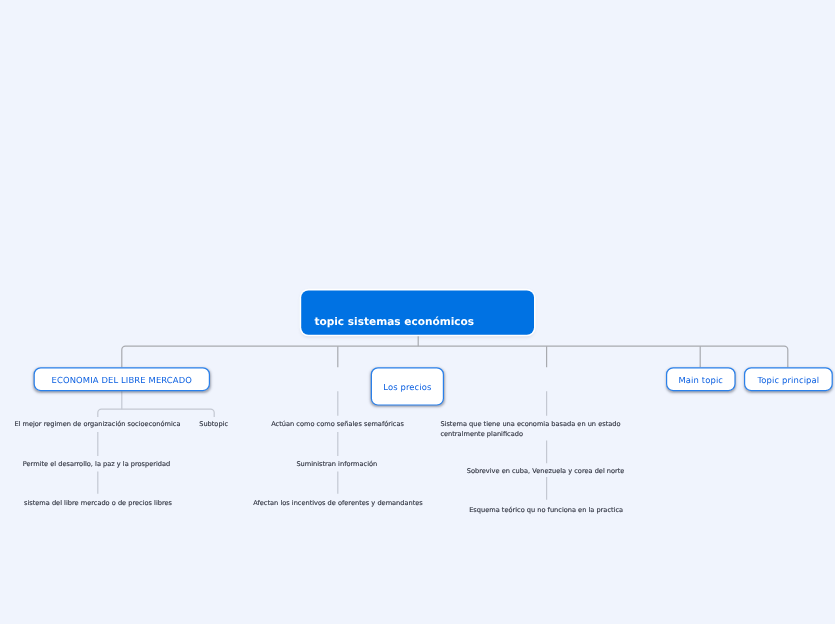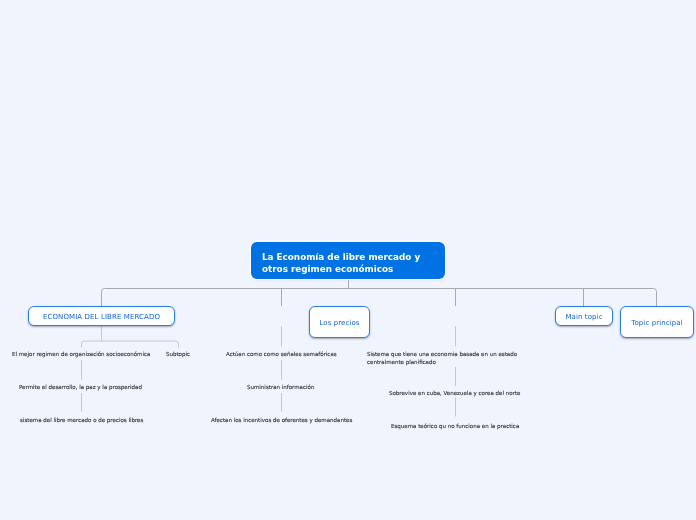--- a/index.html
+++ b/index.html
@@ -45,33 +45,33 @@
       <path d="M281.5 360 V380"></path>
       <path d="M281.5 393 V411.5"></path>
 
       <path d="M455.5 326 V346.5"></path>
       <path d="M455.5 367 V386"></path>
       <path d="M455.5 397.5 V416.5"></path>
     </g>
   </svg>
 
   <div class="node root" style="left:251px;top:242px;width:194px;height:37px;">
-    <span><span>La Economía de libre mercado y</span><br><span>otros regimen económicos</span></span>
+    <span><br><span>topic sistemas económicos</span></span>
   </div>
 
   <div class="node l2" style="left:28px;top:306px;width:147px;height:20px;">
     <span>ECONOMIA DEL LIBRE MERCADO</span>
   </div>
   <div class="node l2" style="left:263px;top:306px;width:61px;height:32px;margin-left:46px;">
     <span>Los precios</span>
   </div>
   <div class="node l2" style="left:555px;top:306px;width:58px;height:20px;">
     <span>Main topic</span>
   </div>
-  <div class="node l2" style="left:620px;top:306px;width:74px;height:32px;">
+  <div class="node l2" style="left:620px;top:306px;width:74px;height:20px;">
     <span>Topic principal</span>
   </div>
 
   <div class="leaf" style="left:12px;top:350px;">El mejor regimen de organización socioeconómica</div>
   <div class="leaf" style="left:166px;top:350px;">Subtopic</div>
   <div class="leaf" style="left:19px;top:383px;">Permite el desarrollo, la paz y la prosperidad</div>
   <div class="leaf" style="left:20px;top:415.5px;">sistema del libre mercado o de precios libres</div>
 
   <div class="leaf" style="left:226px;top:350px;">Actúan como como señales semafóricas</div>
   <div class="leaf" style="left:247px;top:383px;">Suministran información</div>

